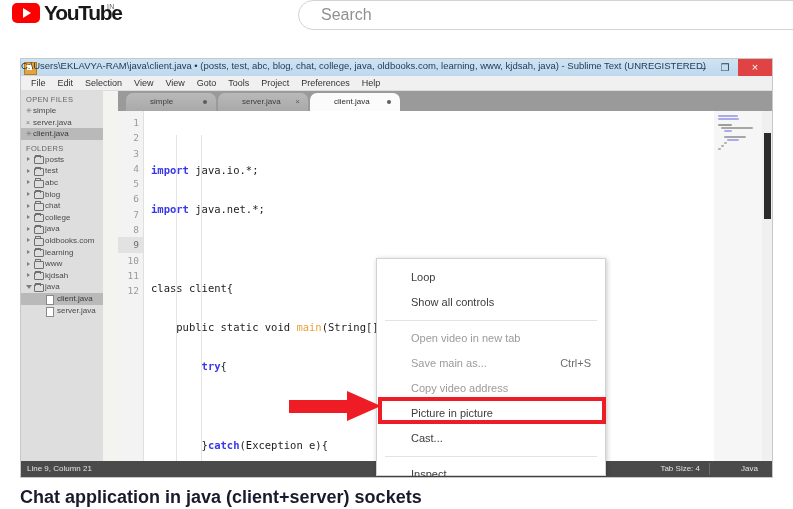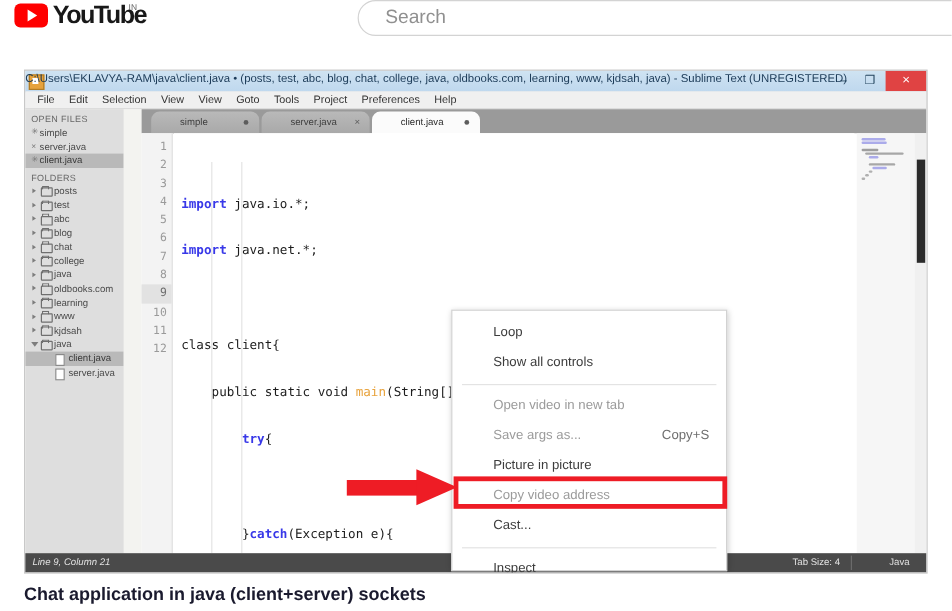--- a/index.html
+++ b/index.html
@@ -160,21 +160,21 @@
   #mm-scrollbar{
     position:absolute;right:0;top:20px;width:10px;bottom:0;background:#f0f0f0;
   }
   #mm-thumb{position:absolute;right:1px;top:22px;width:7px;height:86px;background:#2b2b2b;}
 
   
   #statusbar{
     position:absolute;left:0;bottom:0;width:100%;height:16px;background:#4a4a4a;
     color:#e2e2e2;font-size:8px;line-height:16px;
   }
-  #st-left{position:absolute;left:6px;top:0;font-style:italic;}
+  #st-left{position:absolute;left:6px;top:0;}
   #st-tab{position:absolute;right:72px;top:0;margin-left:16px;}
   #st-lang{position:absolute;right:14px;top:0;}
   #st-sep1{position:absolute;right:62px;top:2px;width:1px;height:12px;background:#6b6b6b;}
 
   
   #ctxmenu{
     position:absolute;left:355px;top:199px;width:230px;height:218px;
     background:#ffffff;border:1px solid #d2d2d2;
     box-shadow:1px 1px 5px rgba(0,0,0,.22);
     font-size:11px;color:#3c3c3c;box-sizing:border-box;
@@ -195,21 +195,21 @@
   #arrow{position:absolute;left:268px;top:332px;width:96px;height:30px;}
   #arrow .shaft{position:absolute;left:0;top:9px;width:62px;height:13px;background:#ee1c25;}
   #arrow .head{
     position:absolute;left:58px;top:0;width:0;height:0;
     border-left:34px solid #ee1c25;
     border-top:15px solid transparent;border-bottom:15px solid transparent;
   }
 
   
   #caption{
-    position:absolute;left:20px;top:487px;font-size:15px;font-weight:bold;color:#1a1a2e;
+    position:absolute;left:20px;top:487px;font-size:18px;font-weight:bold;color:#1a1a2e;
     font-family:"Liberation Sans",sans-serif;
   }
 </style>
 </head>
 <body>
 
 <div id="yt-header">
   <div id="yt-logo">
     <span class="play-box">
         <span class="play-tri"></span>
@@ -410,25 +410,25 @@
     <span id="st-tab">Tab Size: 4</span>
     <span id="st-lang">Java</span>
   </div>
 
   <div id="ctxmenu">
     <div class="ctx-item">Loop</div>
     <div class="ctx-item">Show all controls</div>
     <div class="ctx-sep"></div>
     <div class="ctx-item disabled">Open video in new tab</div>
     <div class="ctx-item disabled">
-      <span>Save args as...</span>
-      <span class="accel">Copy+S</span>
+      <span>Save main as...</span>
+      <span class="accel">Ctrl+S</span>
     </div>
+    <div class="ctx-item disabled">Copy video address</div>
     <div class="ctx-item">Picture in picture</div>
-    <div class="ctx-item disabled">Copy video address</div>
     <div class="ctx-item">Cast...</div>
     <div class="ctx-sep"></div>
     <div class="ctx-item">Inspect</div>
     <div id="ctx-highlight"></div>
   </div>
 
   <div id="arrow">
     <div class="shaft"></div>
     <div class="head"></div>
   </div>

